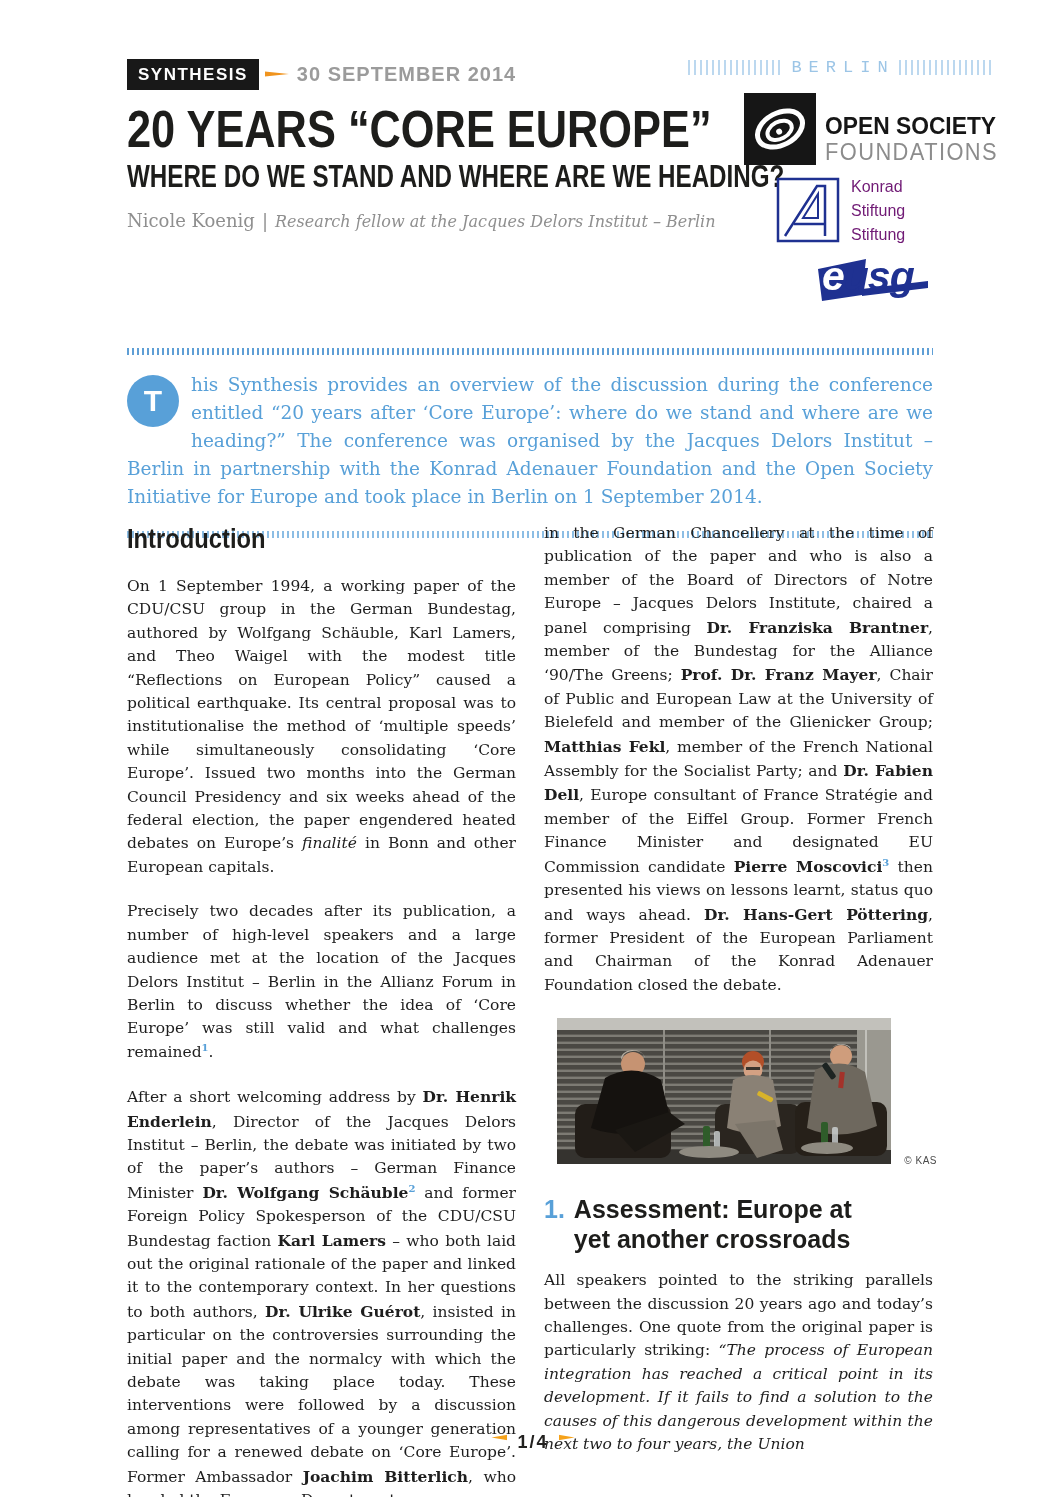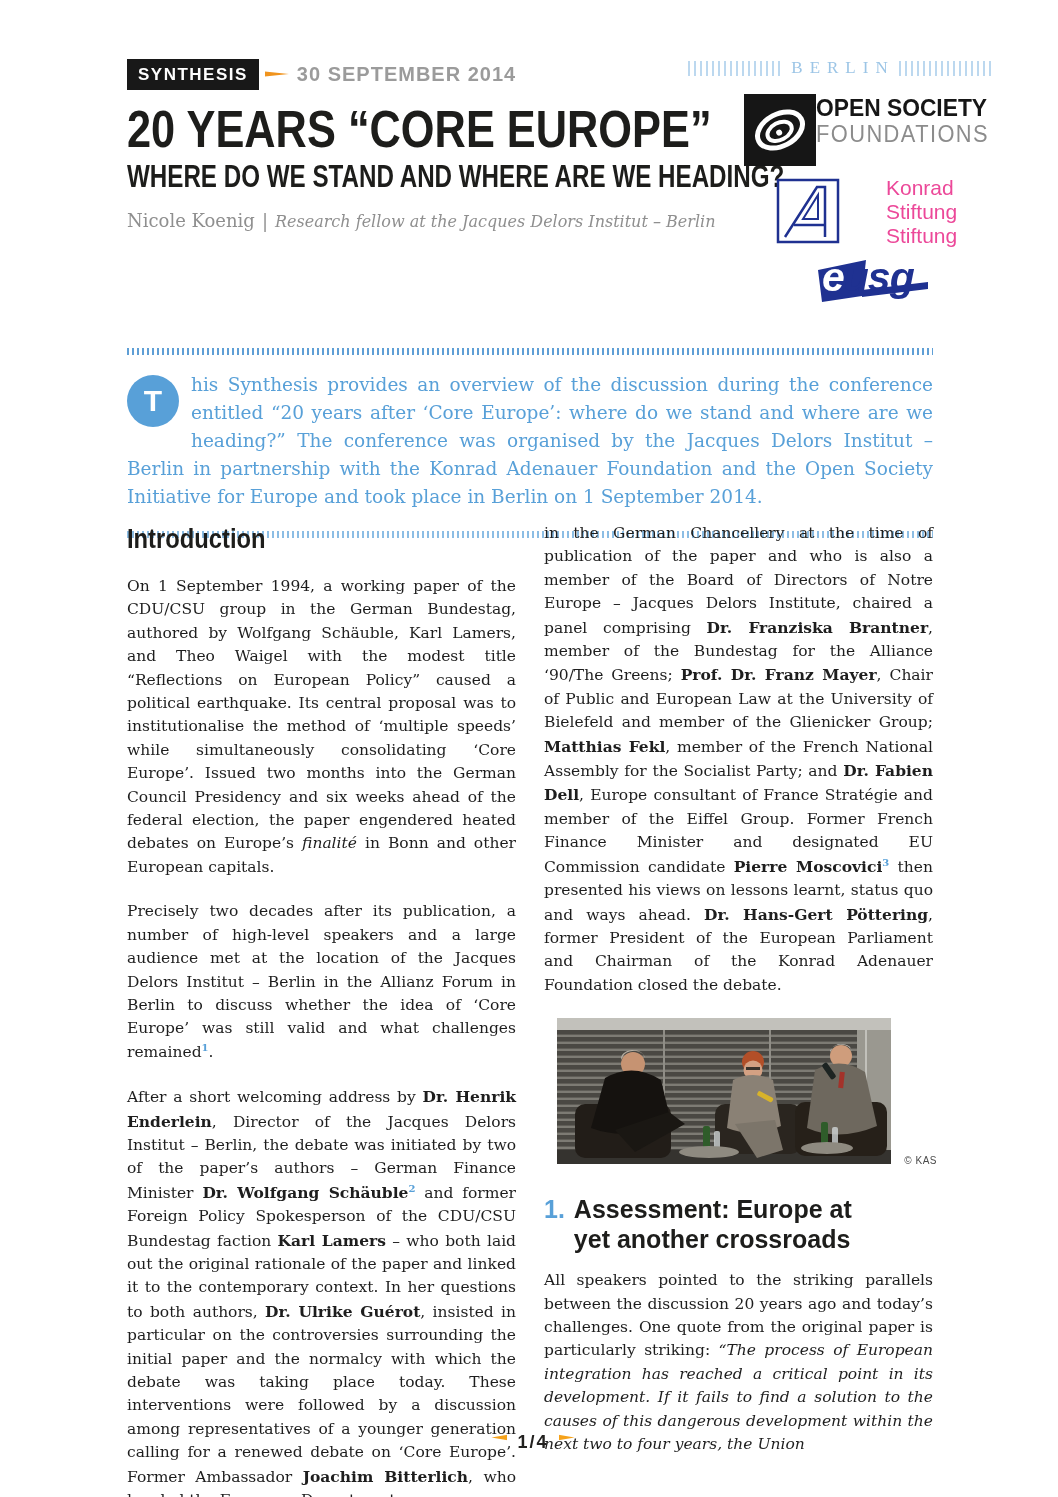--- a/index.html
+++ b/index.html
@@ -25,29 +25,29 @@
   .author .sep{margin:0 7px;color:#8f8f8f;}
   .author .role{font-style:italic;font-size:16px;}
 
   
   .logos{position:absolute;left:688px;top:56px;width:304px;}
   .jdi-l1{font-family:"Liberation Sans",sans-serif;font-weight:bold;font-size:22px;
           color:#57a0d8;letter-spacing:.5px;text-align:center;}
   .jdi-l1 .cond{transform:scaleX(.9);}
   .jdi-l2{display:flex;align-items:center;margin-top:2px;}
   .jdi-bars{flex:1;height:15px;background:repeating-linear-gradient(90deg,#bcd8ef 0 2px,transparent 2px 6px);}
-  .jdi-berlin{font-family:Liberation Serif, serif;font-size:17px;color:#9cc5e6;
+  .jdi-berlin{font-family:Liberation Mono, monospace;font-size:17px;color:#9cc5e6;
               letter-spacing:7px;margin:0 4px 0 10px;}
-  .osf{display:flex;align-items:flex-start;margin:16px 0 0 56px;}
+  .osf{display:flex;align-items:flex-end;gap:9px;margin:16px 0 0 56px;}
   .osf-sq{flex:none;}
   .osf-l1{font-family:"Liberation Sans",sans-serif;font-weight:bold;font-size:24px;color:#161616;line-height:27px;}
   .osf-l2{font-family:"Liberation Sans",sans-serif;font-size:23px;color:#8c8c8c;letter-spacing:1.5px;line-height:26px;}
   .kas{display:flex;align-items:center;gap:9px;margin:10px 0 0 88px;}
-  .kas-text{font-family:"Liberation Sans",sans-serif;font-size:21px;font-weight:500;
-            color:#ec4899;line-height:24px;margin-left:35px;}
+  .kas-text{font-family:"Liberation Sans",sans-serif;font-size:16px;font-weight:500;
+            color:#701a75;line-height:24px;}
   .eusg{position:relative;width:116px;height:50px;margin:8px 0 8px 128px;}
   .eusg-text{position:absolute;left:6px;top:-2px;font-family:"Liberation Sans",sans-serif;
              font-style:italic;font-weight:bold;font-size:41px;line-height:46px;letter-spacing:-1px;}
   .eusg-e{color:#ffffff;}
   .eusg-rest{color:#1f3191;}
 
   
   .abstract{position:absolute;left:127px;top:348px;width:806px;}
   .tickline{height:7px;background:repeating-linear-gradient(90deg,#5f9fd6 0 2px,transparent 2px 5px);}
   .tickline.light{background:repeating-linear-gradient(90deg,#8cbde4 0 2px,transparent 2px 5px);}

